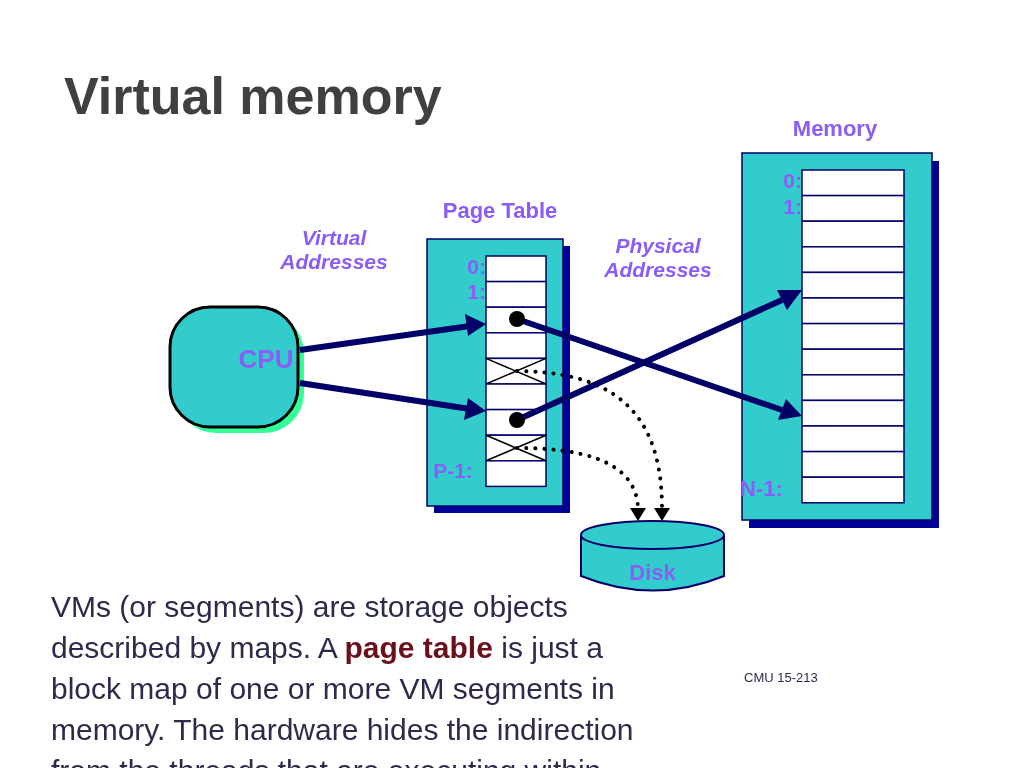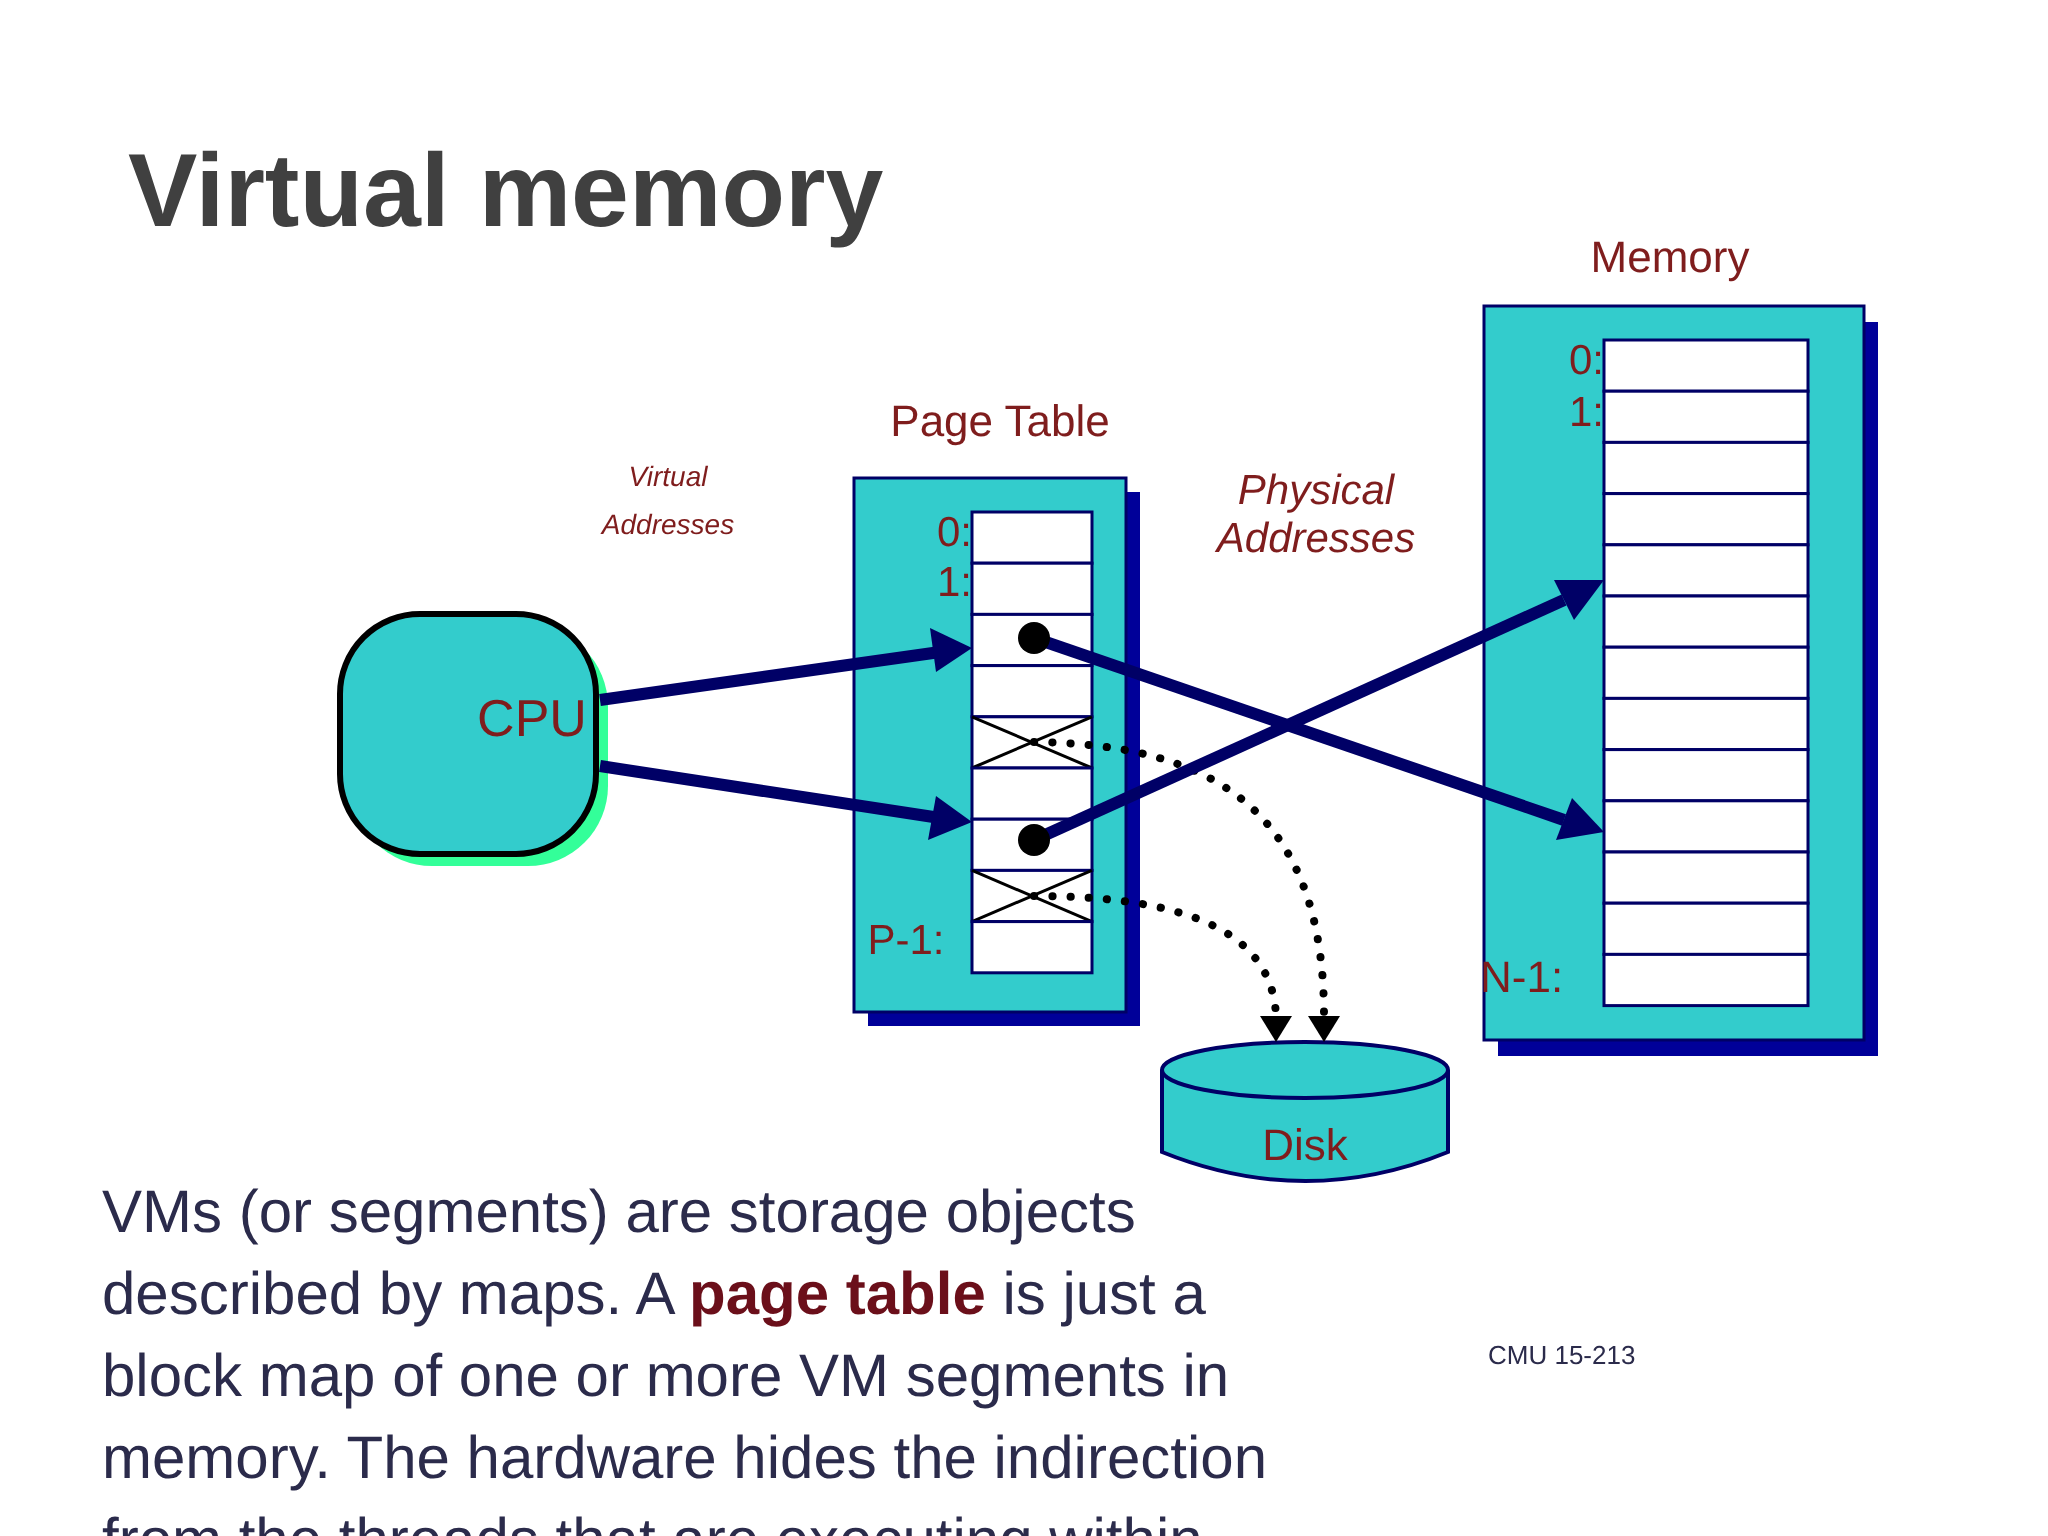--- a/index.html
+++ b/index.html
@@ -1,18 +1,18 @@
 <!DOCTYPE html>
 <html><head>
 <meta charset="utf-8">
 <style>
   html, body { margin: 0; padding: 0; }
   body { width: 1024px; height: 768px; background: #ffffff; position: relative; overflow: hidden; font-family: "Liberation Sans", sans-serif; }
   .title { position: absolute; left: 64px; top: 66px; font-size: 52px; font-weight: bold; color: #404040; letter-spacing: 0px; }
-  .lbl { position: absolute; font-weight: normal; color: #7f1d1d; font-size: 22px; line-height: 24px; text-align: center; }
+  .lbl { position: absolute; font-weight: bold; color: #8b5cf6; font-size: 22px; line-height: 24px; text-align: center; }
   .lbl.it { font-style: italic; }
   .desc { position: absolute; left: 27px; top: 586px; width: 600px; font-size: 30px; line-height: 41px; color: #2b2b4b; margin-left: 24px; }
   .desc .hl { color: #6b0f1a; font-weight: bold; }
   .footer { position: absolute; left: 744px; top: 670px; font-size: 13px; color: #2b2b4b; }
   svg.diagram { position: absolute; left: 0; top: 0; }
 </style>
 </head>
 <body>
 
 <div class="title">Virtual memory</div>
@@ -96,21 +96,21 @@
     <path d="M802,290 L777,290 L787,310 Z" fill="#000066"></path>
 
     <circle cx="517" cy="319" r="8" fill="#000"></circle>
     <circle cx="517" cy="420" r="8" fill="#000"></circle>
   </g>
 </svg>
 
 <div class="lbl" style="left:420px; top:199px; width:160px;">Page Table</div>
 <div class="lbl" style="left:760px; top:117px; width:150px;">Memory</div>
 
-<div class="lbl it" style="left:254px; top:226px; width:160px; font-size:14px; line-height:24px;">
+<div class="lbl it" style="left:254px; top:226px; width:160px; font-size:21px; line-height:24px;">
   <div>Virtual</div>
   <div>Addresses</div>
 </div>
 <div class="lbl it" style="left:578px; top:234px; width:160px; font-size:21px; line-height:24px;">
   <div>Physical</div>
   <div>Addresses</div>
 </div>
 
 <div class="lbl" style="left:170px; top:347px; width:128px; font-size:26px;padding-left:32px;">CPU</div>
 

